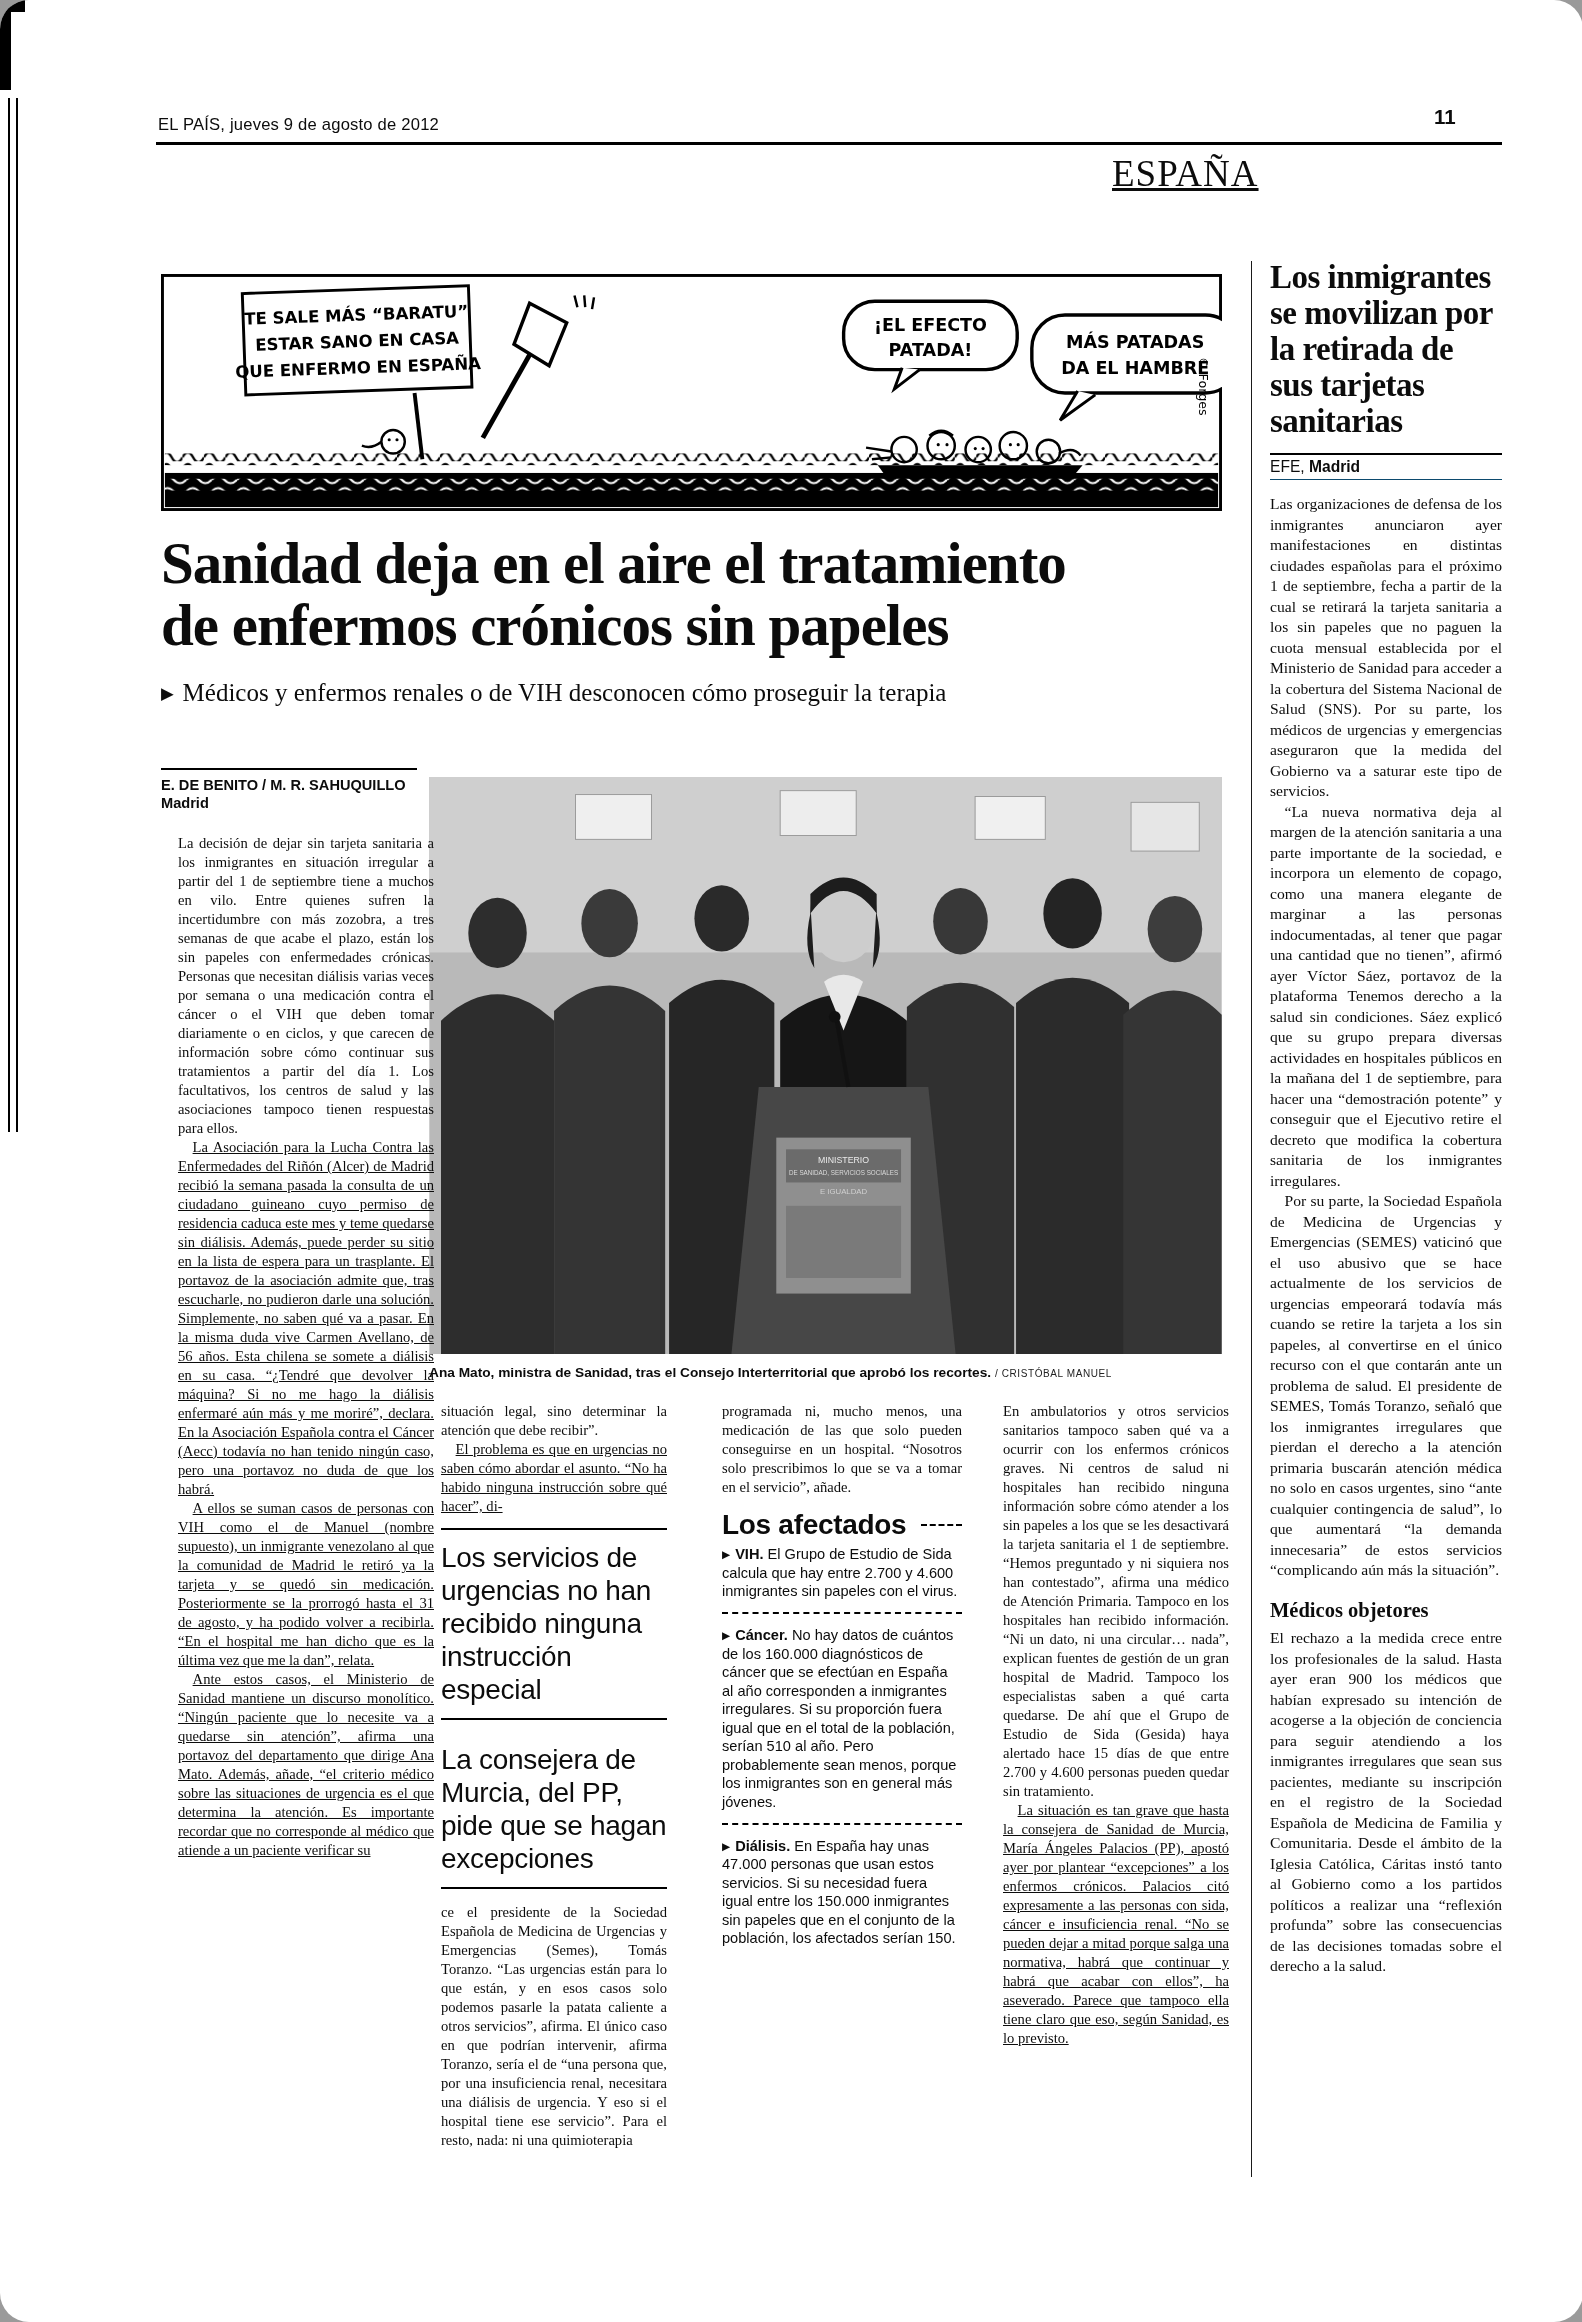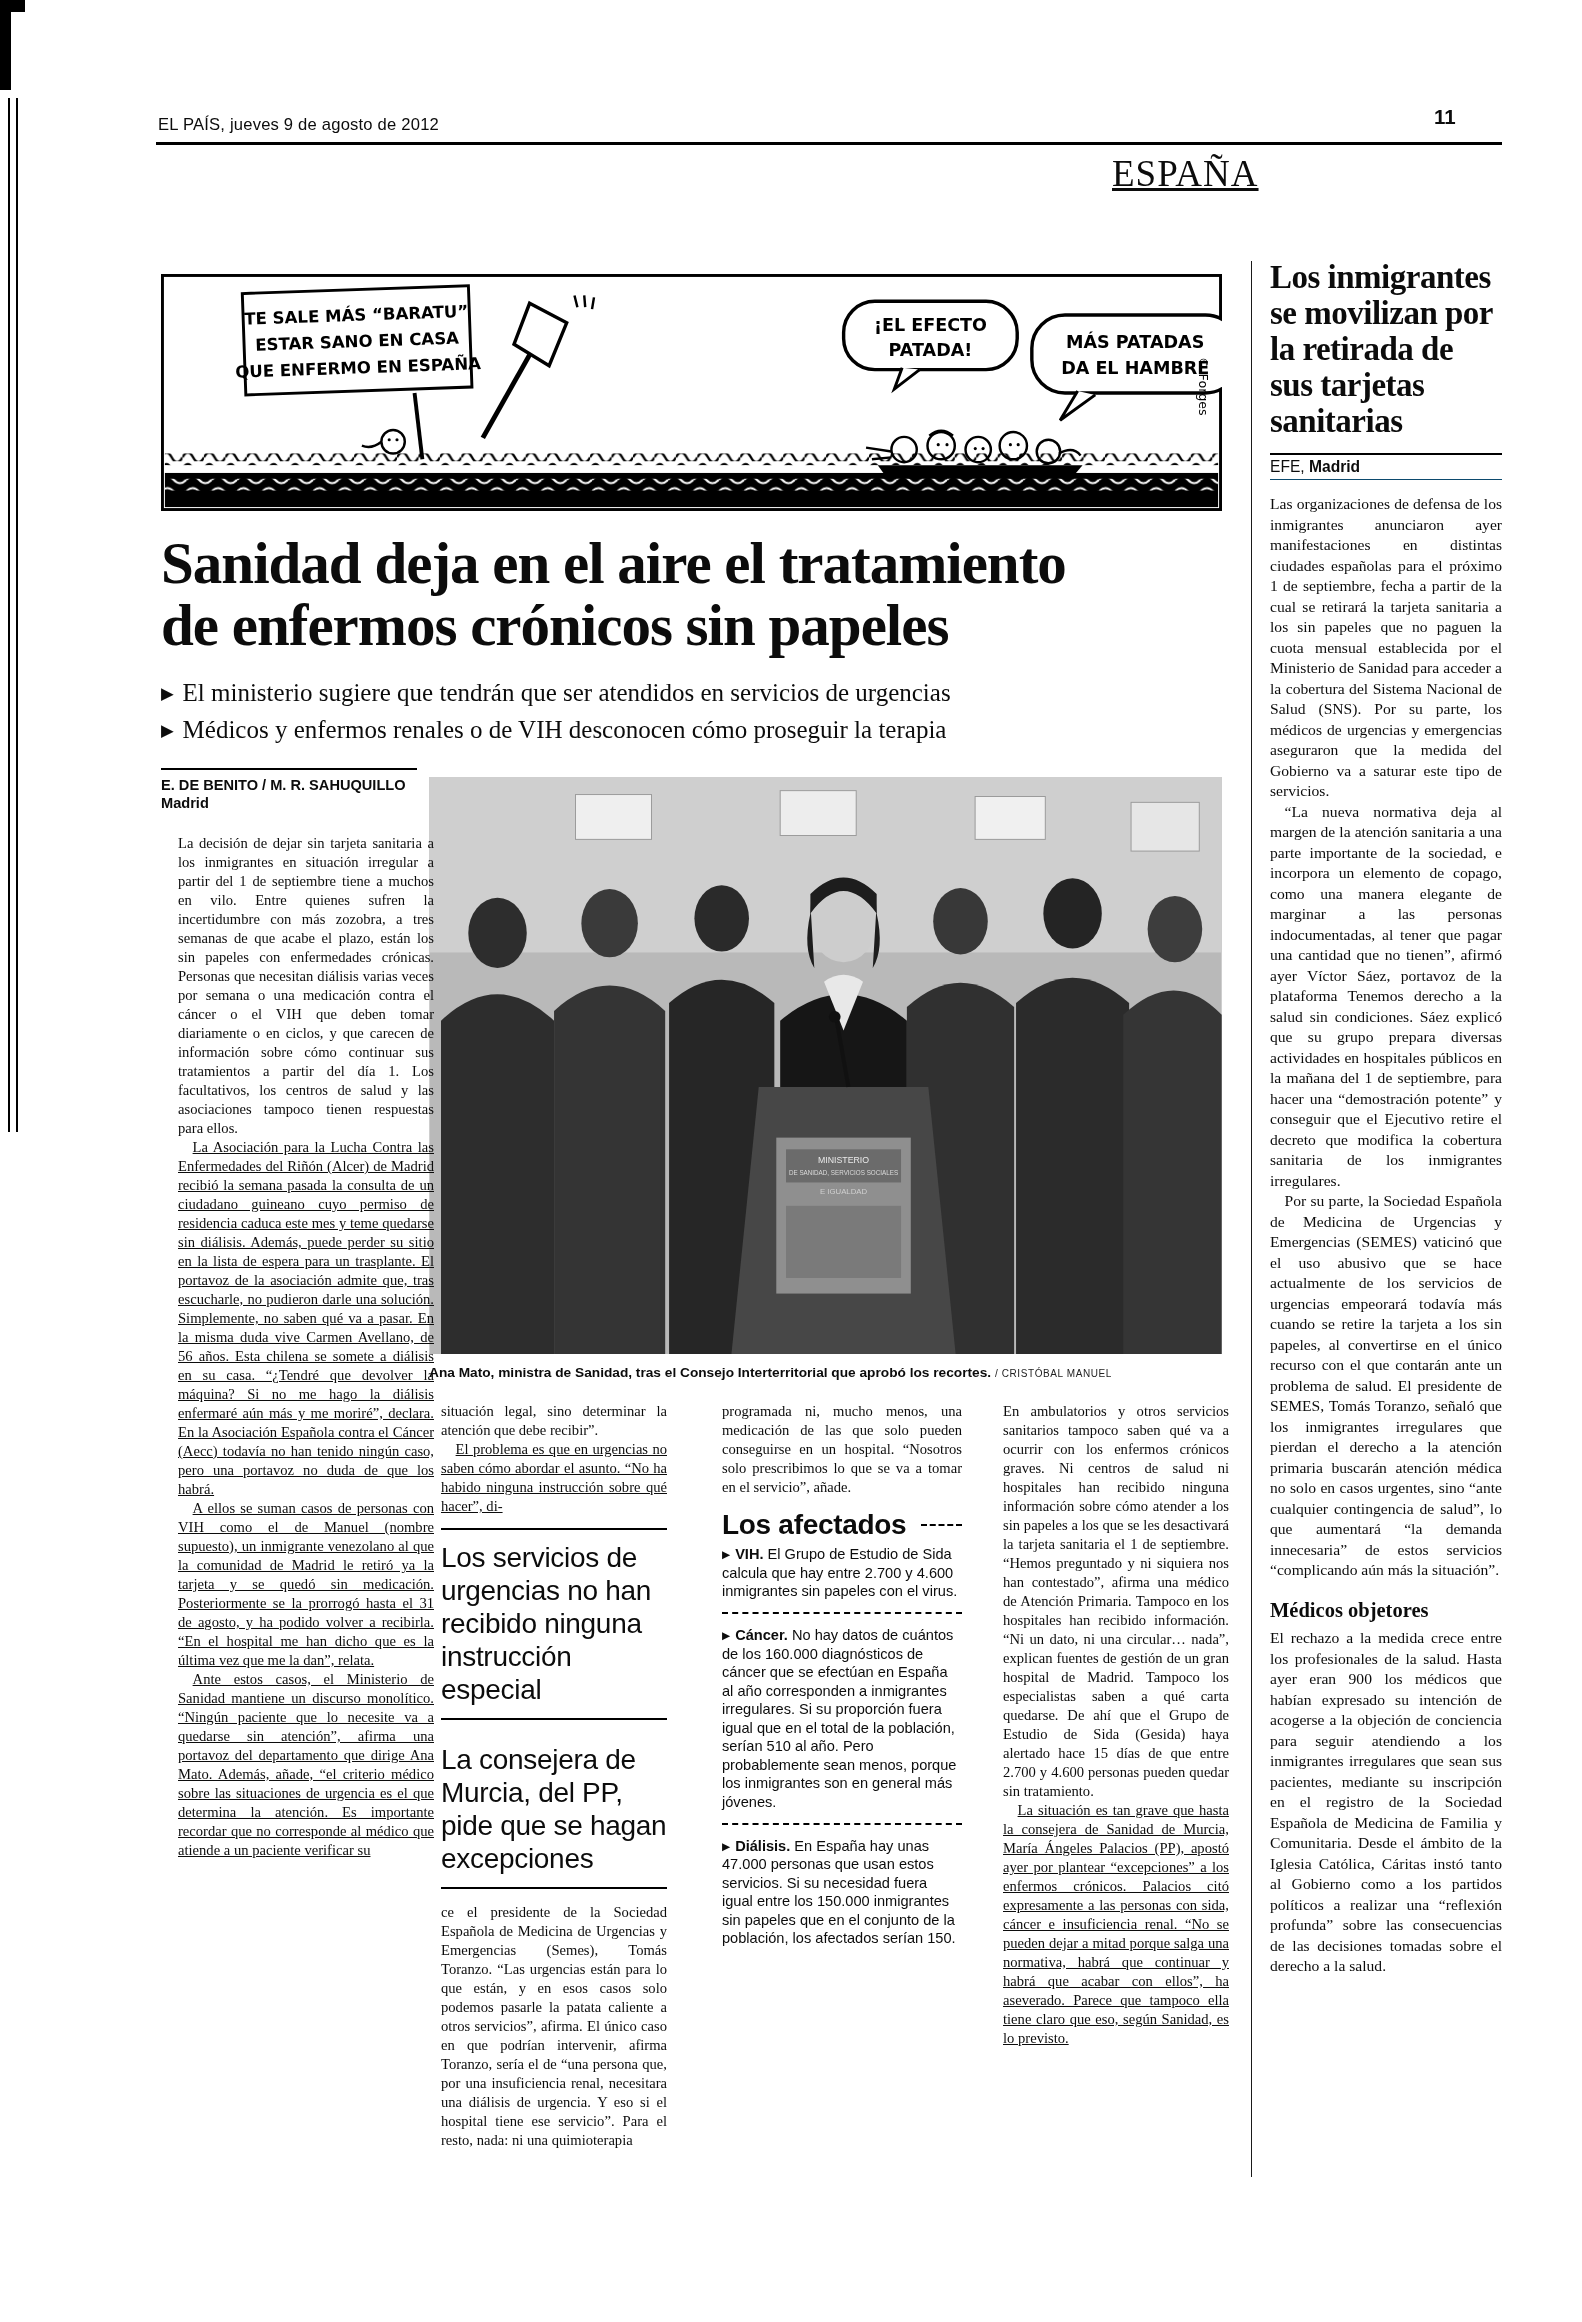--- a/index.html
+++ b/index.html
@@ -1,17 +1,17 @@
 <!DOCTYPE html>
 <html><head>
 <meta charset="utf-8">
 <style>
   html,body{margin:0;padding:0;background:#9a9a9a;}
   .page{position:relative;width:1583px;height:2322px;background:#ffffff;margin:0 auto;
-        font-family:"Liberation Serif", serif;color:#0c0c0c;overflow:hidden;}
+        font-family:"Liberation Serif", serif;color:#0c0c0c;overflow:hidden;border-radius:29px;}
   
   .art{position:absolute;background:#000;}
   
   .hdr-left{position:absolute;left:158px;top:115px;font-family:"Liberation Sans",sans-serif;
             font-size:16.6px;letter-spacing:0.2px;}
   .hdr-num{position:absolute;left:1434px;top:105px;width:68px;text-align:left;
            font-family:"Liberation Sans",sans-serif;font-weight:bold;font-size:20.5px;}
   .rule-top{position:absolute;left:156px;top:142px;width:1346px;height:2.9px;background:#000;}
   .section{position:absolute;left:1112px;top:152px;width:390px;text-align:left;
            font-family:"Liberation Serif",serif;font-size:37px;letter-spacing:1px;text-decoration:underline;}
@@ -149,21 +149,20 @@
       <text x="1064" y="85" font-family="DejaVu Sans, sans-serif" font-size="13" transform="rotate(90 1064 85)">© Forges</text>
     </svg>
   </div>
 
   <div class="headline">
     <div>Sanidad deja en el aire el tratamiento</div>
     <div>de enfermos crónicos sin papeles</div>
   </div>
 
   <div class="bullets">
-    <div><span class="tri">▶</span><span>El ministerio sugiere que tendrán que ser atendidos en servicios de urgencias</span></div>
     <div><span class="tri">▶</span><span>Médicos y enfermos renales o de VIH desconocen cómo proseguir la terapia</span></div>
   </div>
 
   <div class="byline">
     <div>E. DE BENITO / M. R. SAHUQUILLO</div>
     <div>Madrid</div>
   </div>
 
   <div class="photo">
     <svg width="793" height="577" viewBox="0 0 813 592">

